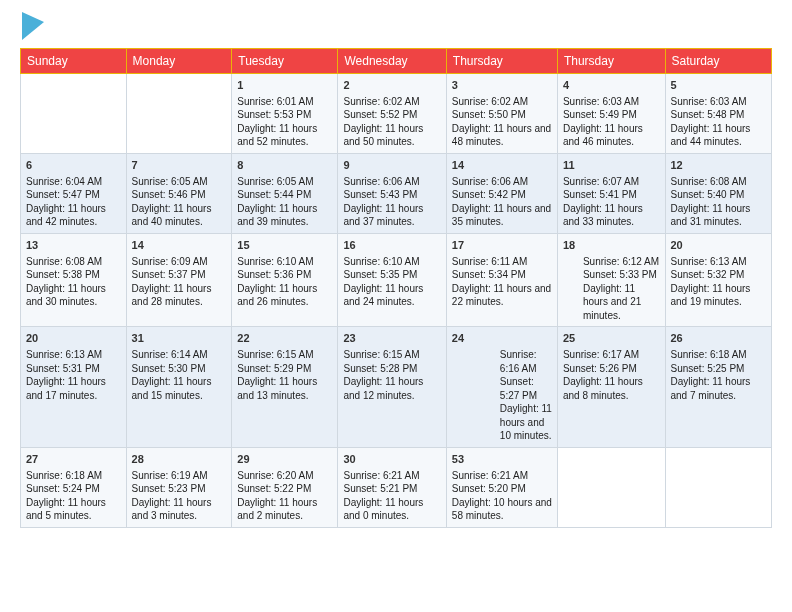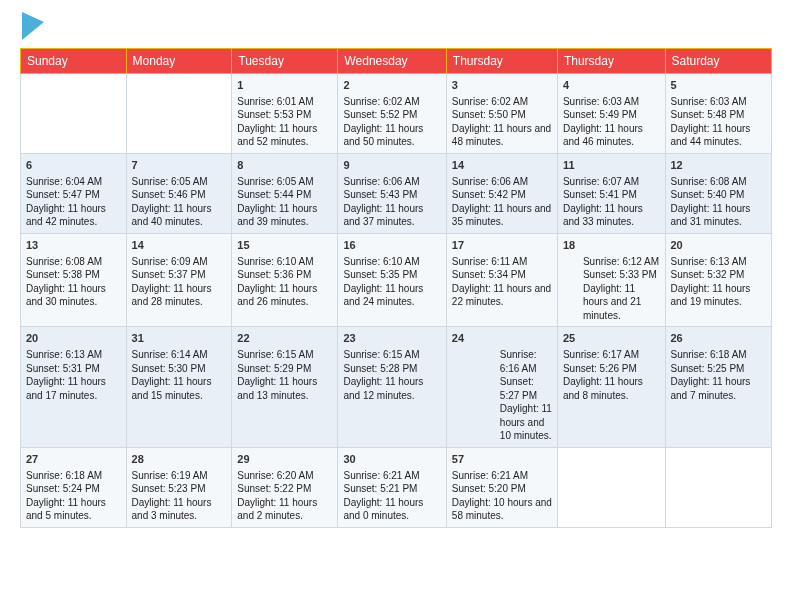--- a/index.html
+++ b/index.html
@@ -294,21 +294,21 @@
 Sunset: 5:22 PM
 Daylight: 11 hours and 2 minutes.</div>
         </td>
         <td>
           <span class="day-num">30</span>
           <div class="day-info" style="white-space: pre-line;">Sunrise: 6:21 AM
 Sunset: 5:21 PM
 Daylight: 11 hours and 0 minutes.</div>
         </td>
         <td>
-          <span class="day-num">57</span>
+          <span class="day-num">53</span>
           <div class="day-info" style="white-space: pre-line;">Sunrise: 6:21 AM
 Sunset: 5:20 PM
 Daylight: 10 hours and 58 minutes.</div>
         </td>
         <td class="empty"></td>
         <td class="empty"></td>
       </tr>
     </tbody>
 </table>
 

